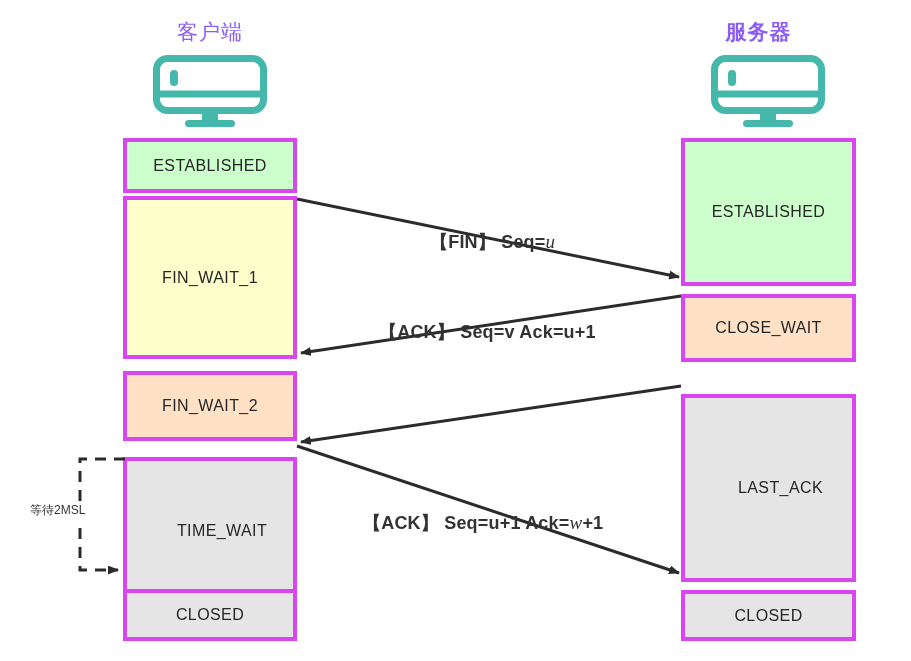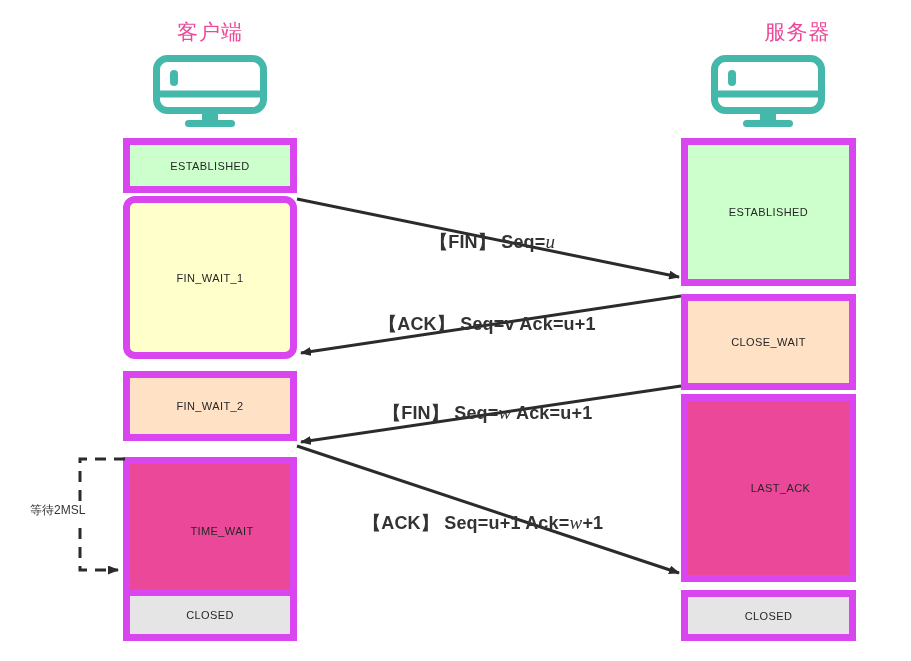--- a/index.html
+++ b/index.html
@@ -19,53 +19,53 @@
     left: 0; top: 0;
     width: 911px;
     height: 661px;
   }
 
   
   .col-title {
     position: absolute;
     text-align: center;
     font-size: 21px;
-    color: #ec4899;
+    color: #8b5cf6;
     letter-spacing: 1px;
     white-space: nowrap;
   }
   #client-title { left: 123px; top: 18px; width: 174px; }
-  #server-title { left: 710px; top: 18px; width: 175px; }
+  #server-title { left: 671px; top: 18px; width: 175px; font-weight: bold; }
 
   
   .monitor {
     position: absolute;
     width: 116px;
     height: 74px;
   }
   #client-monitor { left: 152px; top: 54px; }
   #server-monitor { left: 710px; top: 54px; }
 
   
   .state-box {
     position: absolute;
     box-sizing: border-box;
-    border: 7px solid #d946ef;
+    border: 4px solid #d946ef;
     display: flex;
     align-items: center;
     justify-content: center;
-    font-size: 11px;
+    font-size: 16px;
     color: #262626;
     letter-spacing: 0.4px;
     white-space: nowrap;
   }
   .fill-green  { background: #ccffcc; }
-  .fill-yellow { background: #ffffcc; border-radius: 12px; }
+  .fill-yellow { background: #ffffcc; }
   .fill-peach  { background: #ffe2c6; }
-  .fill-pink   { background: #ec4899; padding-left: 24px; }
+  .fill-pink   { background: #e5e5e5; padding-left: 24px; }
   .fill-grey   { background: #e5e5e5; }
 
   
   #arrow-layer {
     position: absolute;
     left: 0; top: 0;
     width: 911px;
     height: 661px;
     pointer-events: none;
   }
@@ -136,21 +136,21 @@
   <div class="state-box fill-yellow" style="left:123px; top:196px; width:174px; height:163px;">FIN_WAIT_1</div>
 
   <div class="state-box fill-peach" style="left:123px; top:371px; width:174px; height:70px;">FIN_WAIT_2</div>
 
   <div class="state-box fill-pink" style="left:123px; top:457px; width:174px; height:147px;">TIME_WAIT</div>
 
   <div class="state-box fill-grey" style="left:123px; top:589px; width:174px; height:52px;">CLOSED</div>
 
   <div class="state-box fill-green" style="left:681px; top:138px; width:175px; height:148px;">ESTABLISHED</div>
 
-  <div class="state-box fill-peach" style="left:681px; top:294px; width:175px; height:96px;">CLOSE_WAIT</div>
+  <div class="state-box fill-peach" style="left:681px; top:294px; width:175px; height:68px;">CLOSE_WAIT</div>
 
   <div class="state-box fill-pink" style="left:681px; top:394px; width:175px; height:188px;">LAST_ACK</div>
 
   <div class="state-box fill-grey" style="left:681px; top:590px; width:175px; height:51px;">CLOSED</div>
 
   <svg id="arrow-layer" viewBox="0 0 911 661">
     <defs>
       <marker id="ah" markerWidth="11" markerHeight="9" refX="10" refY="4.5" orient="auto" markerUnits="userSpaceOnUse">
         <path d="M0,0 L11,4.5 L0,9 Z" fill="#2b2b2b"></path>
       </marker>
@@ -167,27 +167,24 @@
 
     <path d="M297,446 L679,573" fill="none" stroke="#2b2b2b" stroke-width="3" marker-end="url(#ah)"></path>
 
     <path d="M125,459 L80,459 L80,570 L118,570" fill="none" stroke="#2b2b2b" stroke-width="3" stroke-dasharray="11 8" marker-end="url(#ah-dash)"></path>
   </svg>
 
   <div class="msg-label" style="left:430px; top:230px;">
     <span>【FIN】</span><span> Seq=</span><span class="var-w">u</span><span></span>
   </div>
 
-  <div class="msg-label" style="left:379px; top:312px;">
+  <div class="msg-label" style="left:379px; top:320px;">
     <span>【ACK】</span><span> Seq=v Ack=</span><span>u</span><span>+1</span>
   </div>
 
-  <div class="msg-label" style="left:383px; top:401px;">
-    <span>【FIN】</span><span> Seq=</span><span class="var-w">w</span><span> Ack=u+1</span>
-  </div>
 
   <div class="msg-label" style="left:363px; top:501px;margin-top:10px;">
     <span>【ACK】</span><span> Seq=u+1 Ack=</span><span class="var-w">w</span><span>+1</span>
   </div>
 
   <div id="msl-label">等待2MSL</div>
 
 </div>
 
 </body></html>

